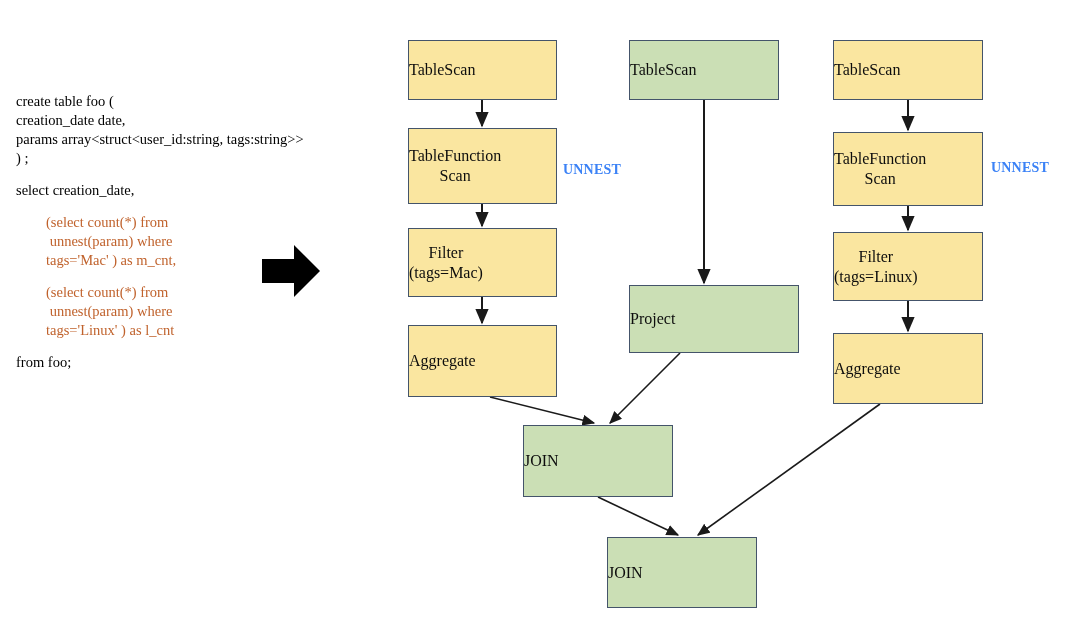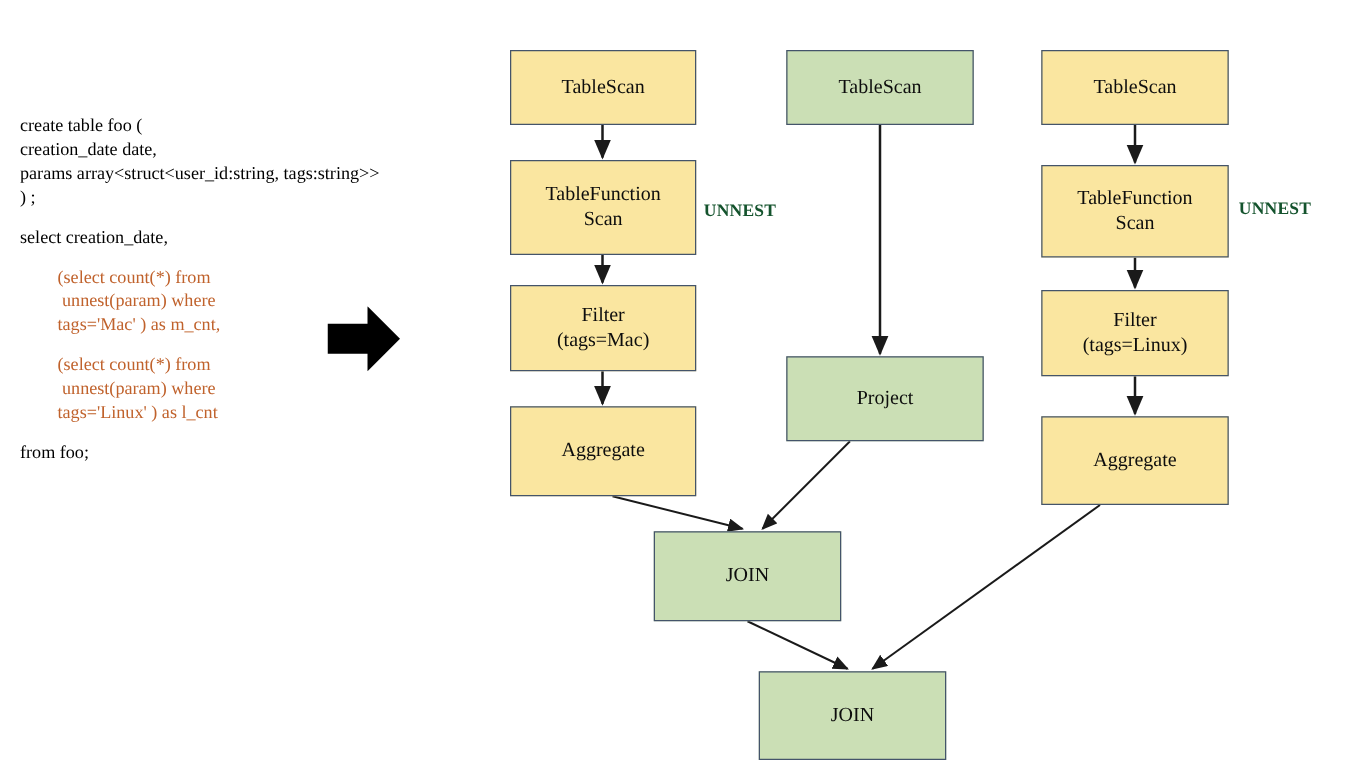--- a/index.html
+++ b/index.html
@@ -12,28 +12,28 @@
        font-size:14.5px;line-height:19px;color:#000000;white-space:pre;}
   .sql .ln{display:block;white-space:pre;}
   .sql .hl{color:#c0622c;margin-left:30px;}
   .sql .gap{display:block;height:13px;}
 
   
   .bigarrow{position:absolute;left:262px;top:245px;width:58px;height:52px;}
 
   
   .node{position:absolute;box-sizing:border-box;border:1.6px solid #44546a;
-        display:flex;align-items:center;justify-content:center;text-align:center;
+        display:flex;align-items:center;text-align:center;
         font-size:16px;line-height:20px;color:#0d0d0d;}
   .node.yellow{background:#fae6a0;}
   .node.green{background:#cbdfb5;}
   .node .lbl{display:block;}
 
   
-  .annot{position:absolute;font-weight:bold;font-size:14px;color:#14532d;
+  .annot{position:absolute;font-weight:bold;font-size:14px;color:#3b82f6;
          font-family:"Liberation Serif","DejaVu Serif",serif;letter-spacing:.2px;}
 
   svg.edges{position:absolute;left:0;top:0;width:1080px;height:622px;overflow:visible;}
 </style>
 </head>
 <body>
 
 <div id="root">
 
   <div class="sql" id="sql-block"><span class="ln">create table foo (</span><span class="ln">creation_date date,</span><span class="ln">params array&lt;struct&lt;user_id:string, tags:string&gt;&gt;</span><span class="ln">) ;</span><span class="gap"></span><span class="ln">select creation_date,</span><span class="gap"></span><span class="ln hl">(select count(*) from</span><span class="ln hl"> unnest(param) where</span><span class="ln hl">tags='Mac' ) as m_cnt,</span><span class="gap"></span><span class="ln hl">(select count(*) from</span><span class="ln hl"> unnest(param) where</span><span class="ln hl">tags='Linux' ) as l_cnt</span><span class="gap"></span><span class="ln">from foo;</span></div>
@@ -83,21 +83,21 @@
   </div>
 
   <div class="node yellow" style="left:408px;top:325px;width:149px;height:72px;">
     <span class="lbl">Aggregate</span>
   </div>
 
   <div class="node green" style="left:629px;top:40px;width:150px;height:60px;">
     <span class="lbl">TableScan</span>
   </div>
 
-  <div class="node green" style="left:629px;top:285px;width:158px;height:68px;">
+  <div class="node green" style="left:629px;top:285px;width:170px;height:68px;">
     <span class="lbl">Project</span>
   </div>
 
   <div class="node yellow" style="left:833px;top:40px;width:150px;height:60px;">
     <span class="lbl">TableScan</span>
   </div>
 
   <div class="node yellow" style="left:833px;top:132px;width:150px;height:74px;">
     <span class="lbl">TableFunction<br>Scan</span>
   </div>

